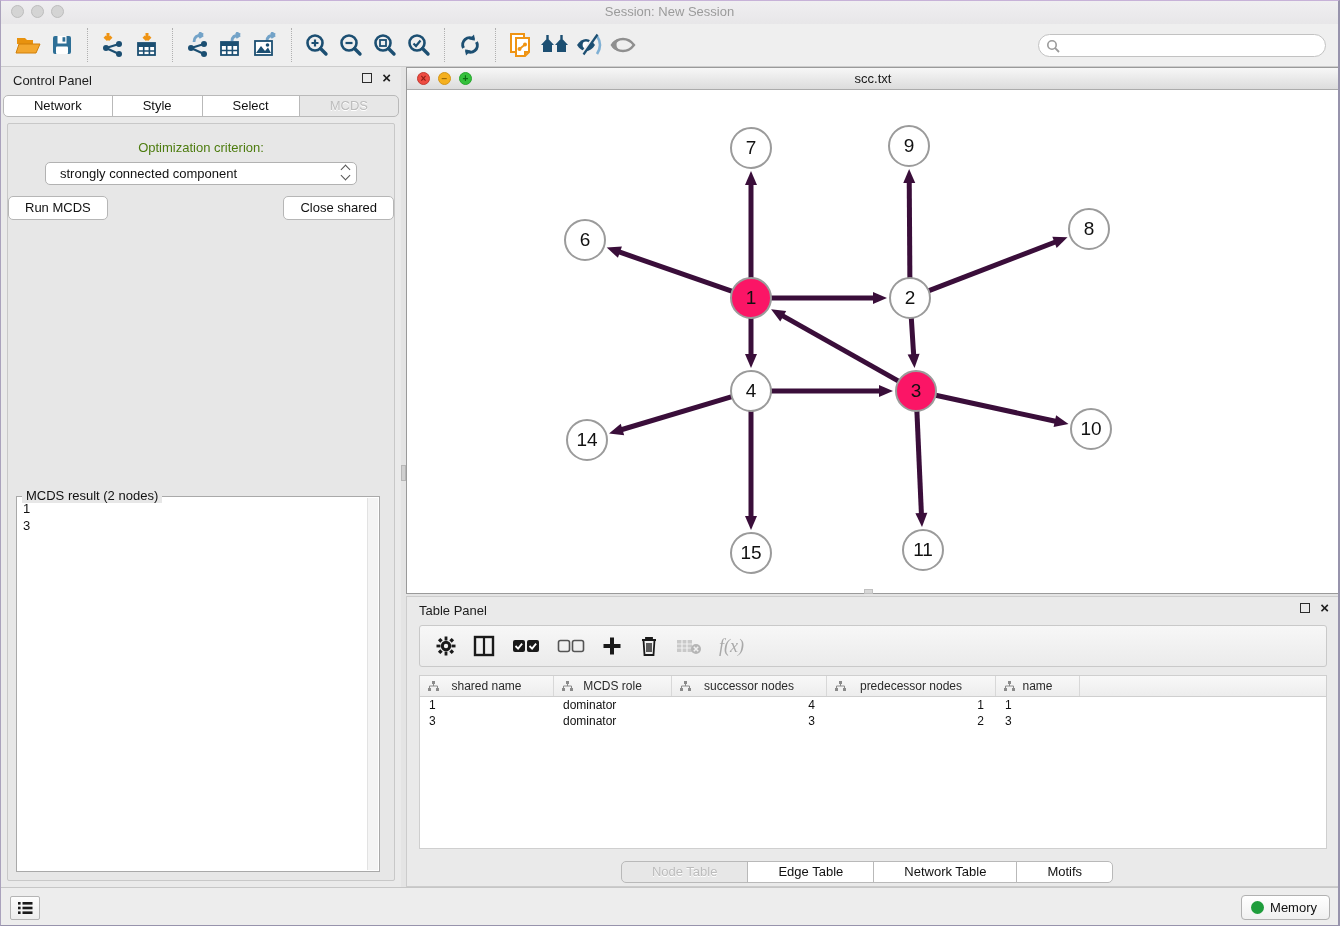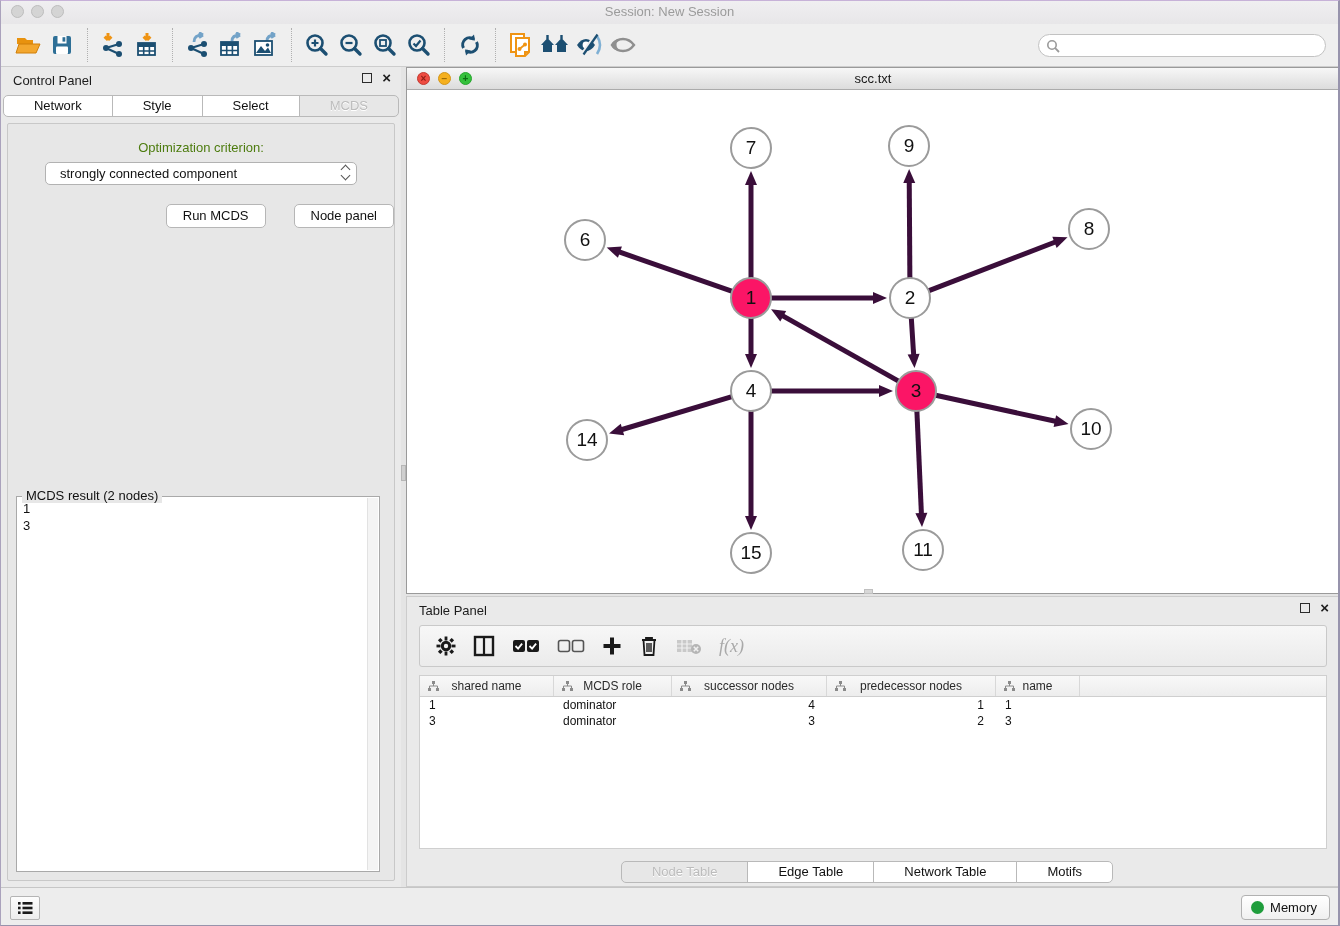--- a/index.html
+++ b/index.html
@@ -43,21 +43,21 @@
   .seg-cell.selected { background:#e7e7e7; color:#bcbcbc; text-shadow:0 1px 0 #fff; }
   .cp-content { position:absolute; left:6px; right:6px; top:56px; bottom:8px;
     background:#e7e7e7; border:1px solid #c8c8c8; border-radius:2px; }
   .opt-label { margin-top:16px; text-align:center; font-size:13px; color:#4d7c0f; }
   .dropdown { position:relative; margin:7px auto 0; width:312px; height:23px; background:#fff;
     border:1px solid #b2b2b2; border-radius:5px; font-size:13px; color:#111;
     display:flex; align-items:center; padding-left:14px; }
   .dd-stepper { position:absolute; right:7px; top:3px; display:flex; flex-direction:column; gap:3px; }
   .chev { width:7px; height:7px; border-left:1.6px solid #555; border-top:1.6px solid #555; }
   .chev.up { transform:rotate(45deg); } .chev.down { transform:rotate(225deg); margin-top:-4px; }
-  .btn-row { display:flex; justify-content:flex-end; gap:28px; margin-top:19px; }
+  .btn-row { display:flex; justify-content:space-between; gap:28px; margin-top:11px; }
   .mac-btn { font-size:13px; color:#111; background:#fff; border:1px solid #b6b6b6;
     border-radius:5px; padding:3px 16px 4px; }
   .result-group { position:absolute; left:8px; right:14px; top:372px; bottom:8px;
     border:1px solid #a9a9a9; background:#fff; }
   .result-legend { position:absolute; top:-9px; left:5px; background:#e7e7e7;
     padding:0 4px; font-size:13px; color:#111; }
   .result-text { position:absolute; inset:3px 14px 3px 6px; font-size:13px; line-height:17px;
     color:#111; white-space:pre; overflow:hidden; }
   .result-scroll { position:absolute; top:1px; bottom:1px; right:1px; width:11px;
     background:#f4f4f4; border-left:1px solid #e2e2e2; }
@@ -281,21 +281,21 @@
     <div class="opt-label">Optimization criterion:</div>
     <div class="dropdown">
       <span>strongly connected component</span>
       <span class="dd-stepper">
         <span class="chev up"></span>
           <span class="chev down"></span>
       </span>
     </div>
     <div class="btn-row">
       <button class="mac-btn">Run MCDS</button>
-      <button class="mac-btn">Node panel</button>
+      <button class="mac-btn">Close shared</button>
     </div>
     <div class="result-group">
       <span class="result-legend">MCDS result (2 nodes)</span>
       <div class="result-text" id="result-text">1
 3</div>
       <div class="result-scroll"></div>
     </div>
   </div>
 </div>
 

